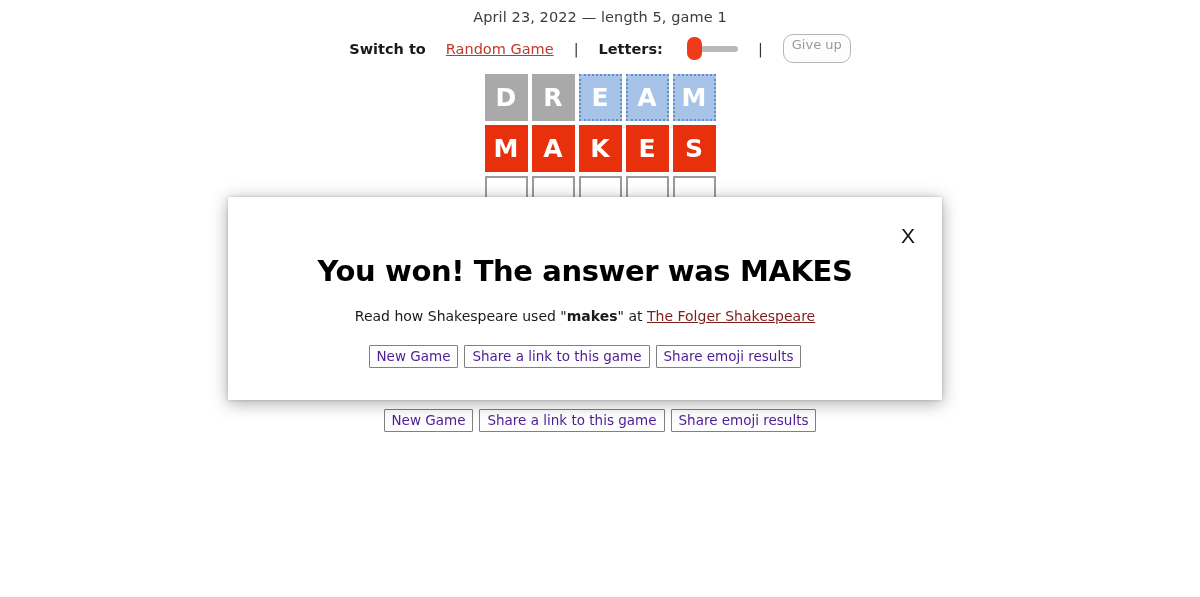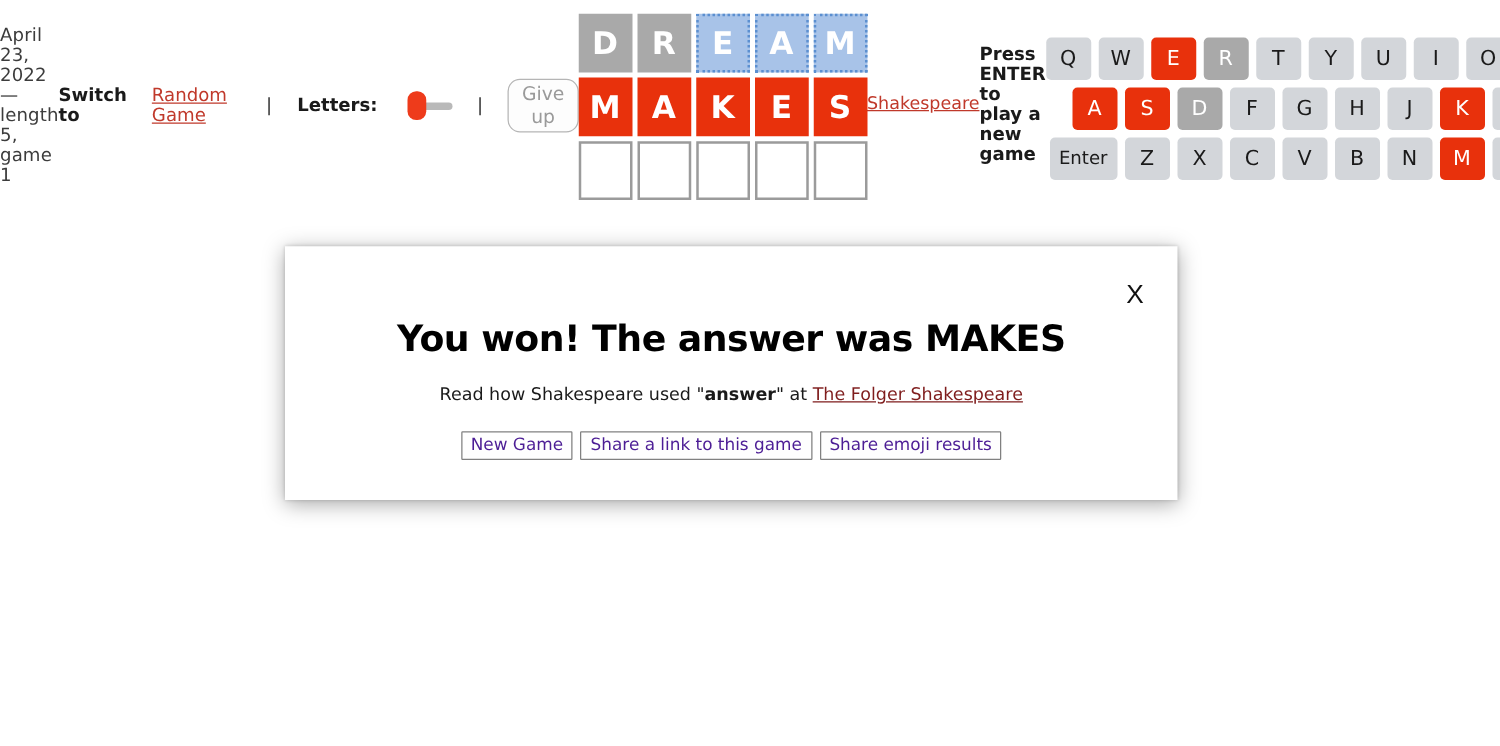--- a/index.html
+++ b/index.html
@@ -14,21 +14,21 @@
     position: relative;
     overflow: hidden;
     font-family: "DejaVu Sans", "Liberation Sans", sans-serif;
     color: #1a1a1a;
   }
 
   
   .page {
     width: 1200px;
     display: flex;
-    flex-direction: row;
+    flex-direction: column;
     align-items: center;
   }
   .date-line {
     margin-top: 9px;
     font-size: 14.5px;
     color: #3c3c3c;
     letter-spacing: .1px;
   }
   .switch-bar {
     margin-top: 9px;
@@ -64,26 +64,26 @@
     position: absolute;
     left: -5px;
     top: -9px;
     width: 15px;
     height: 23px;
     background: #ee3b1b;
     border-radius: 7px;
   }
   .giveup {
     font-family: "DejaVu Sans", "Liberation Sans", sans-serif;
-    font-size: 15px;
+    font-size: 13px;
     color: #9a9a9a;
     background: #fdfdfd;
     border: 1px solid #b5b5b5;
     border-radius: 10px;
-    padding: 2px 8px 3px 8px;
+    padding: 2px 8px 10px 8px;
     font-weight: normal;
   }
 
   
   .board {
     margin-top: 11px;
     display: flex;
     flex-direction: column;
     gap: 4px;
   }
@@ -316,21 +316,21 @@
     <button class="abtn">Share emoji results</button>
   </div>
 
 </div>
 
 <div class="modal-veil">
   <div class="modal">
     <div class="modal-close">X</div>
     <h1 class="modal-title">You won! The answer was MAKES</h1>
     <div class="modal-sub">
-      <span>Read how Shakespeare used "</span><b>answer</b><span>" at </span><a href="#">The Folger Shakespeare</a>
+      <span>Read how Shakespeare used "</span><b>makes</b><span>" at </span><a href="#">The Folger Shakespeare</a>
     </div>
     <div class="modal-actions">
       <button class="abtn">New Game</button>
       <button class="abtn">Share a link to this game</button>
       <button class="abtn">Share emoji results</button>
     </div>
   </div>
 </div>
 
 </body></html>

